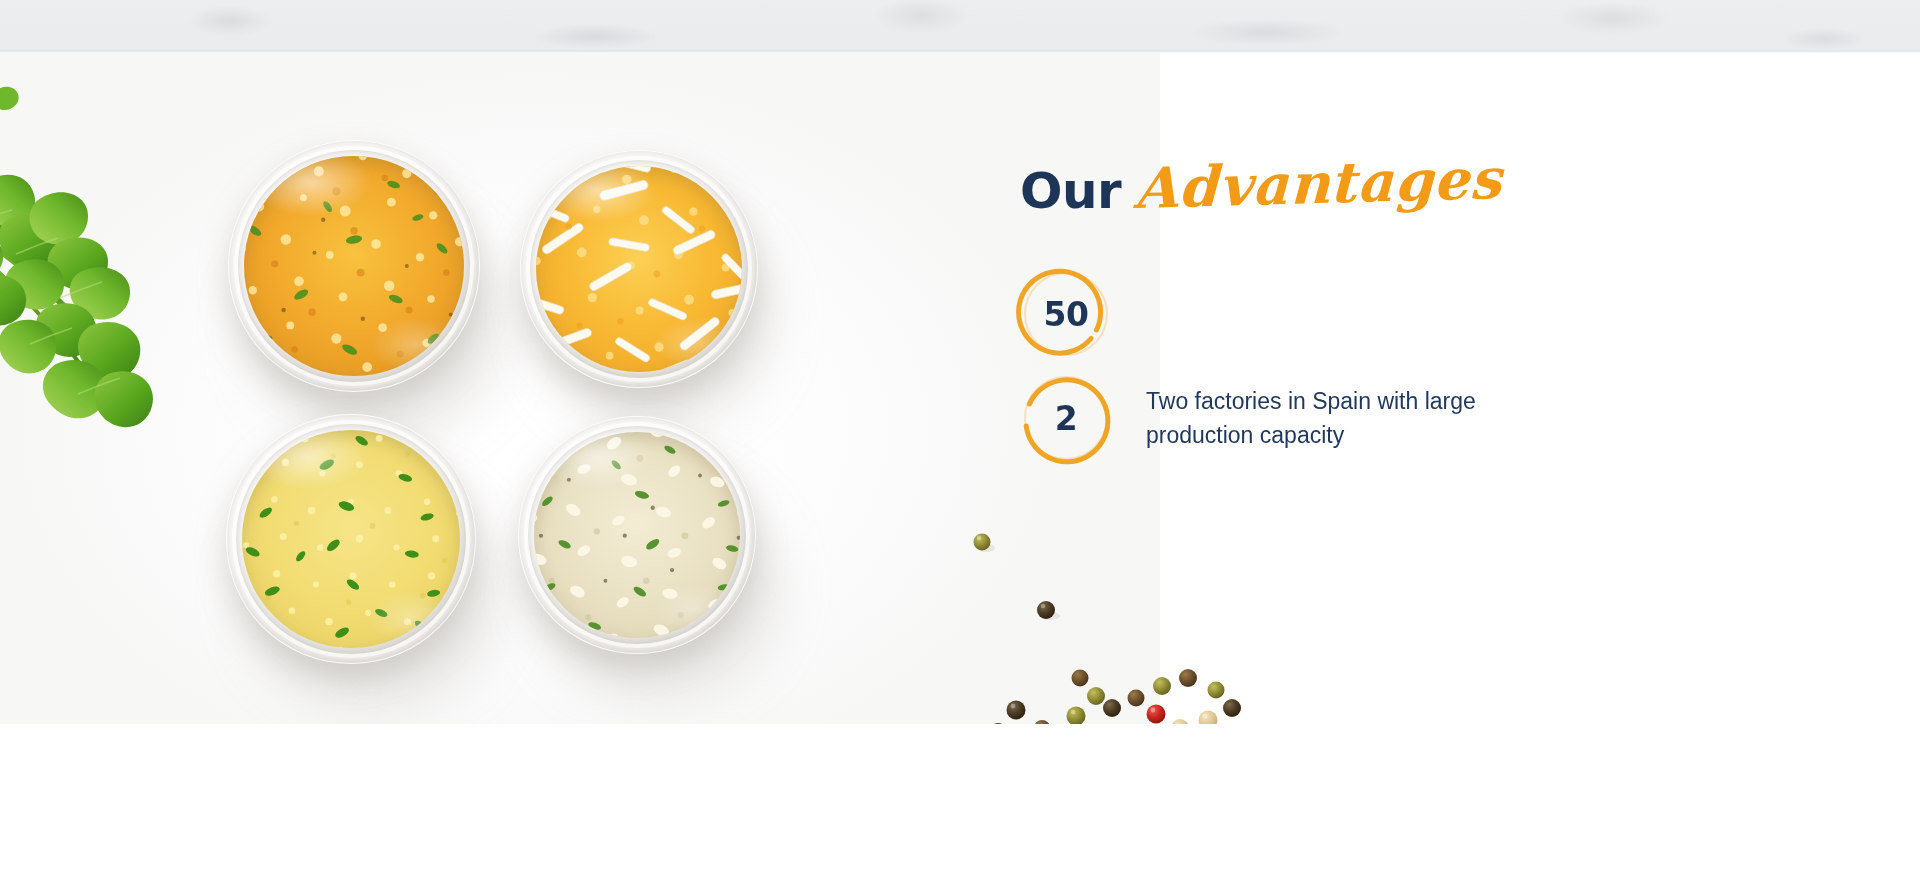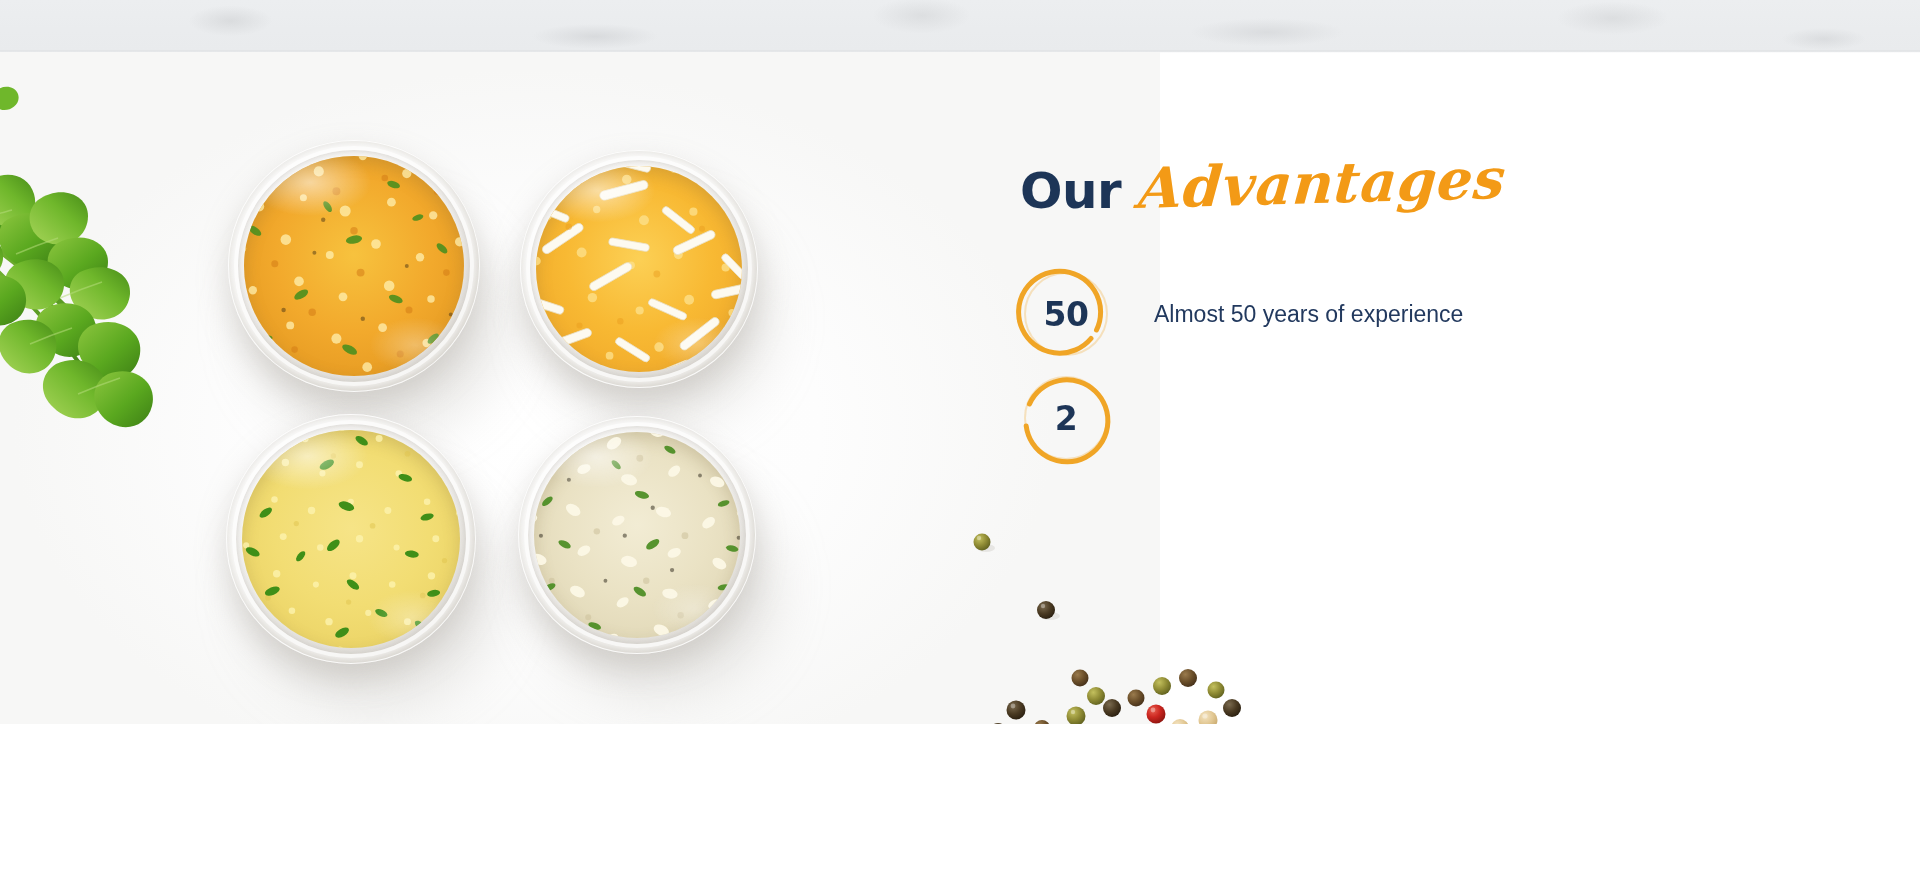--- a/index.html
+++ b/index.html
@@ -173,21 +173,20 @@
 
   .advantage-list {
     margin: 0;
     padding: 0;
     list-style: none;
   }
   .advantage-item {
     display: flex;
     align-items: center;
     min-height: 104px;
-    gap: 8px;
   }
   .badge {
     position: relative;
     flex: 0 0 auto;
     width: 92px;
     height: 92px;
     margin-right: 34px;
     display: flex;
     align-items: center;
     justify-content: center;
@@ -763,31 +762,31 @@
     <ul class="advantage-list">
 
       <li class="advantage-item">
         <div class="badge">
           <svg viewBox="0 0 92 92">
             <circle cx="46" cy="46" r="41" fill="none" stroke="#f0a526" stroke-width="2" opacity=".28"></circle>
             <path d="M 76.5 62 A 41 41 0 1 0 71 70.5" fill="none" stroke="#f0a526" stroke-width="5" stroke-linecap="round"></path>
           </svg>
           <span class="num">50</span>
         </div>
-        <div class="advantage-text">Almost 50 years of experience</div>
       </li>
 
       <li class="advantage-item">
         <div class="badge">
           <svg viewBox="0 0 92 92">
             <circle cx="46" cy="46" r="41" fill="none" stroke="#f0a526" stroke-width="2" opacity=".28"></circle>
             <path d="M 9.5 32 A 41 41 0 1 1 6.2 54" fill="none" stroke="#f0a526" stroke-width="5" stroke-linecap="round"></path>
           </svg>
           <span class="num">2</span>
         </div>
+        <div class="advantage-text">Two factories in Spain with large production capacity</div>
       </li>
 
       <li class="advantage-item">
       </li>
 
     </ul>
   </div>
 
 </div>
 

